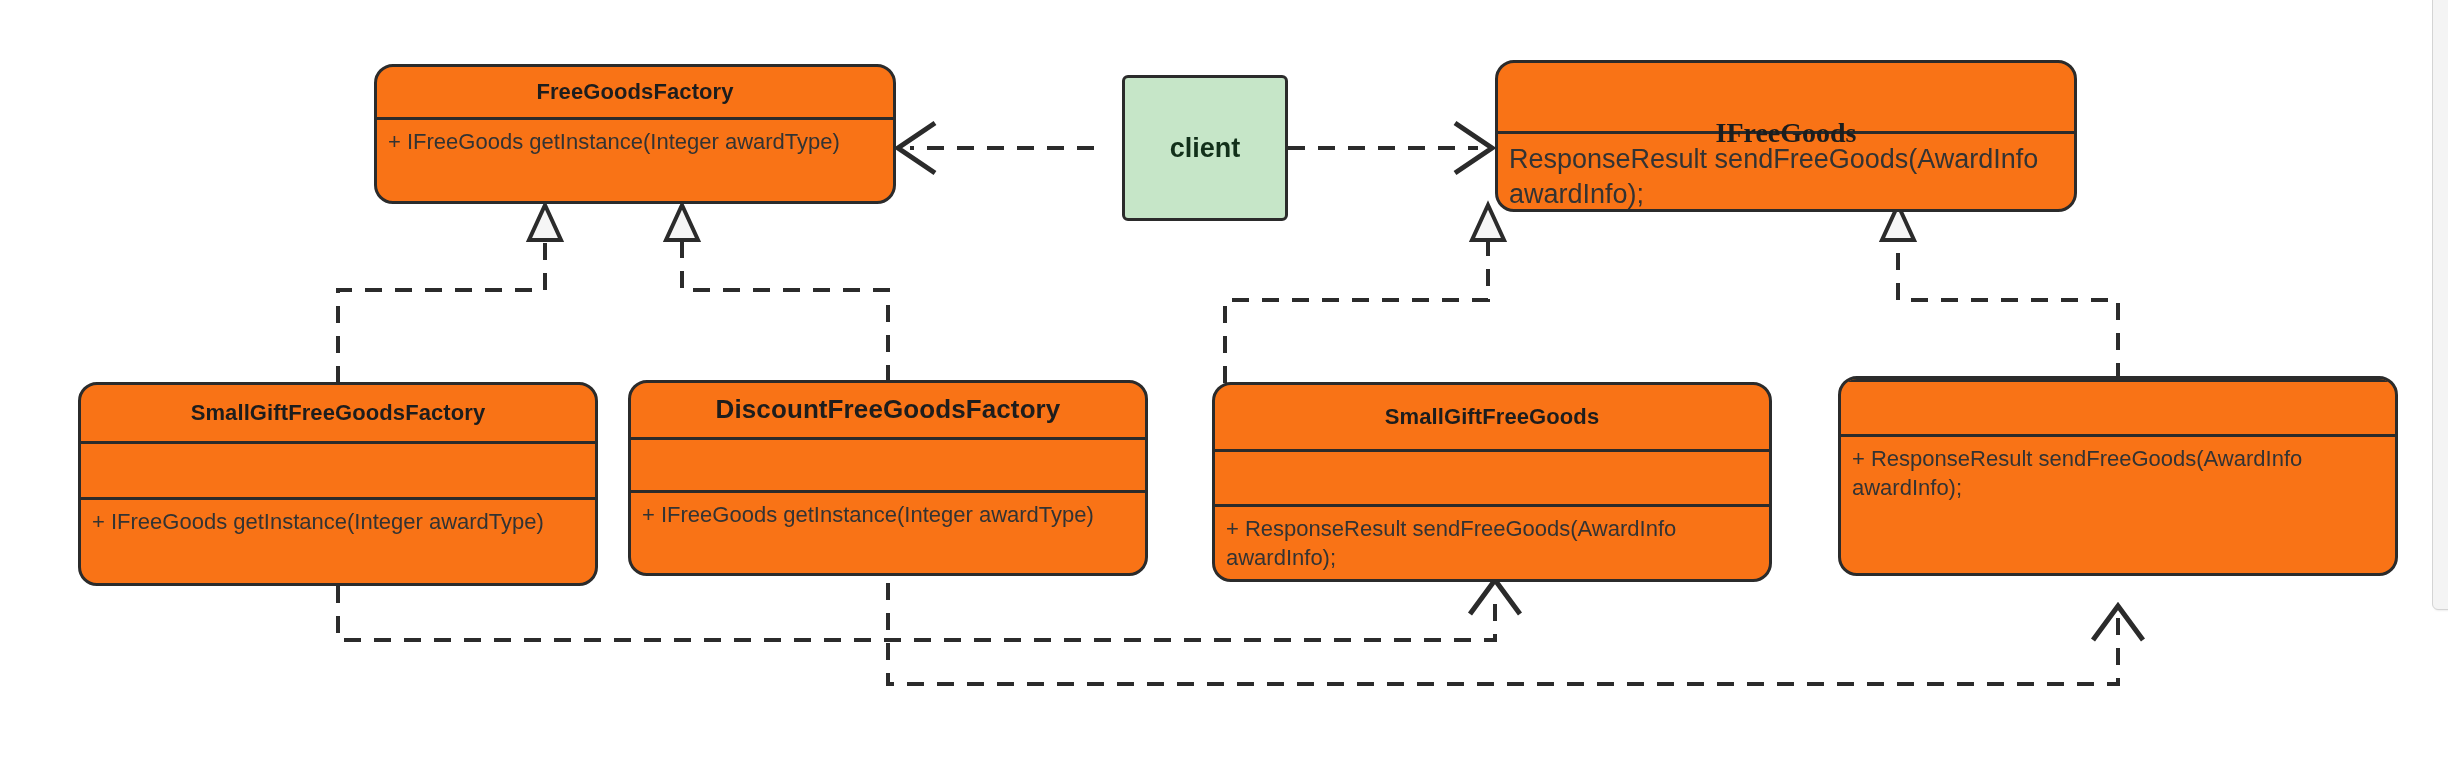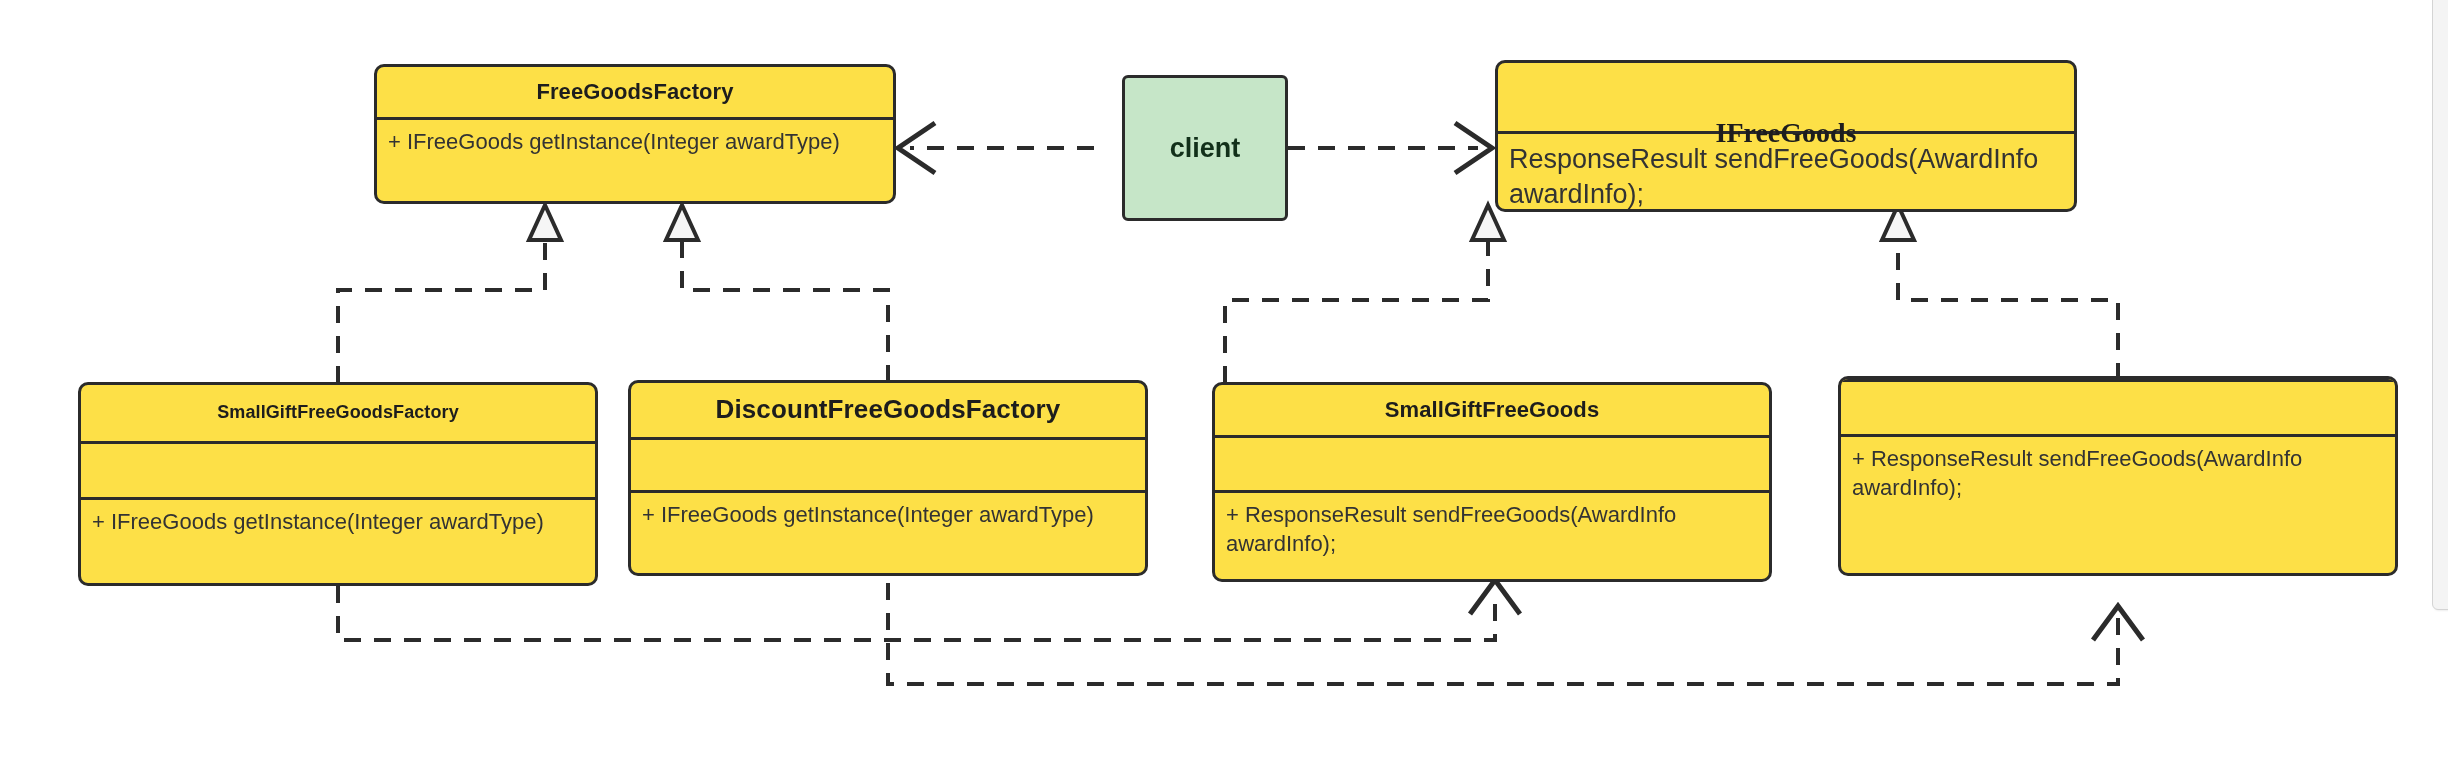--- a/index.html
+++ b/index.html
@@ -25,23 +25,23 @@
     background: #f4f4f4;
     border: 1px solid #d4d4d4;
     border-radius: 0 0 6px 6px;
     box-shadow: 1px 1px 2px rgba(0,0,0,.07);
   }
 
   
   .uml-class {
     position: absolute;
     box-sizing: border-box;
-    background: #fde047;
+    background: #f97316;
     border: 3px solid #2b2b2b;
-    border-radius: 10px;
+    border-radius: 19px;
     overflow: hidden;
   }
   .uml-title {
     box-sizing: border-box;
     text-align: center;
     font-weight: bold;
     color: #1d1d1d;
     letter-spacing: .1px;
     padding: 6px 8px;
     line-height: 1.22;
@@ -173,37 +173,37 @@
   <div class="uml-class" style="left:1495px; top:60px; width:582px; height:152px;">
     <div style="height:68px; display:flex; flex-direction:column; align-items:center; justify-content:center;gap:48px;">
       <div style="font-size:20px; font-weight:bold; color:#1d1d1d; line-height:1.12;">&lt;&lt;interface&gt;&gt;</div>
       <div style="font-size:28px; font-weight:bold; color:#1d1d1d; line-height:1.18;font-family:Liberation Serif, serif;">IFreeGoods</div>
     </div>
     <div class="uml-sep"></div>
     <div class="uml-compartment" style="font-size:27px;">ResponseResult sendFreeGoods(AwardInfo awardInfo);</div>
   </div>
 
   <div class="uml-class" style="left:78px; top:382px; width:520px; height:204px;">
-    <div class="uml-title" style="font-size:18px; height:56px; display:flex; align-items:center; justify-content:center;">SmallGiftFreeGoodsFactory</div>
+    <div class="uml-title" style="font-size:22px; height:56px; display:flex; align-items:center; justify-content:center;">SmallGiftFreeGoodsFactory</div>
     <div class="uml-sep"></div>
     <div class="uml-compartment empty" style="height:53px; font-size:22px;"></div>
     <div class="uml-sep"></div>
     <div class="uml-compartment" style="font-size:22px;">+ IFreeGoods getInstance(Integer awardType)</div>
   </div>
 
   <div class="uml-class" style="left:628px; top:380px; width:520px; height:196px;">
     <div class="uml-title" style="font-size:26px; height:54px; display:flex; align-items:center; justify-content:center;">DiscountFreeGoodsFactory</div>
     <div class="uml-sep"></div>
     <div class="uml-compartment empty" style="height:50px; font-size:22px;"></div>
     <div class="uml-sep"></div>
     <div class="uml-compartment" style="font-size:22px;">+ IFreeGoods getInstance(Integer awardType)</div>
   </div>
 
   <div class="uml-class" style="left:1212px; top:382px; width:560px; height:200px;">
-    <div class="uml-title" style="font-size:22px; height:50px; display:flex; align-items:center; justify-content:center;">SmallGiftFreeGoods</div>
+    <div class="uml-title" style="font-size:22px; height:64px; display:flex; align-items:center; justify-content:center;">SmallGiftFreeGoods</div>
     <div class="uml-sep"></div>
     <div class="uml-compartment empty" style="height:52px; font-size:22px;"></div>
     <div class="uml-sep"></div>
     <div class="uml-compartment" style="font-size:22px;">+ ResponseResult sendFreeGoods(AwardInfo awardInfo);</div>
   </div>
 
   <div class="uml-class" style="left:1838px; top:376px; width:560px; height:200px;">
     <div class="uml-sep"></div>
     <div class="uml-compartment empty" style="height:52px; font-size:22px;"></div>
     <div class="uml-sep"></div>

